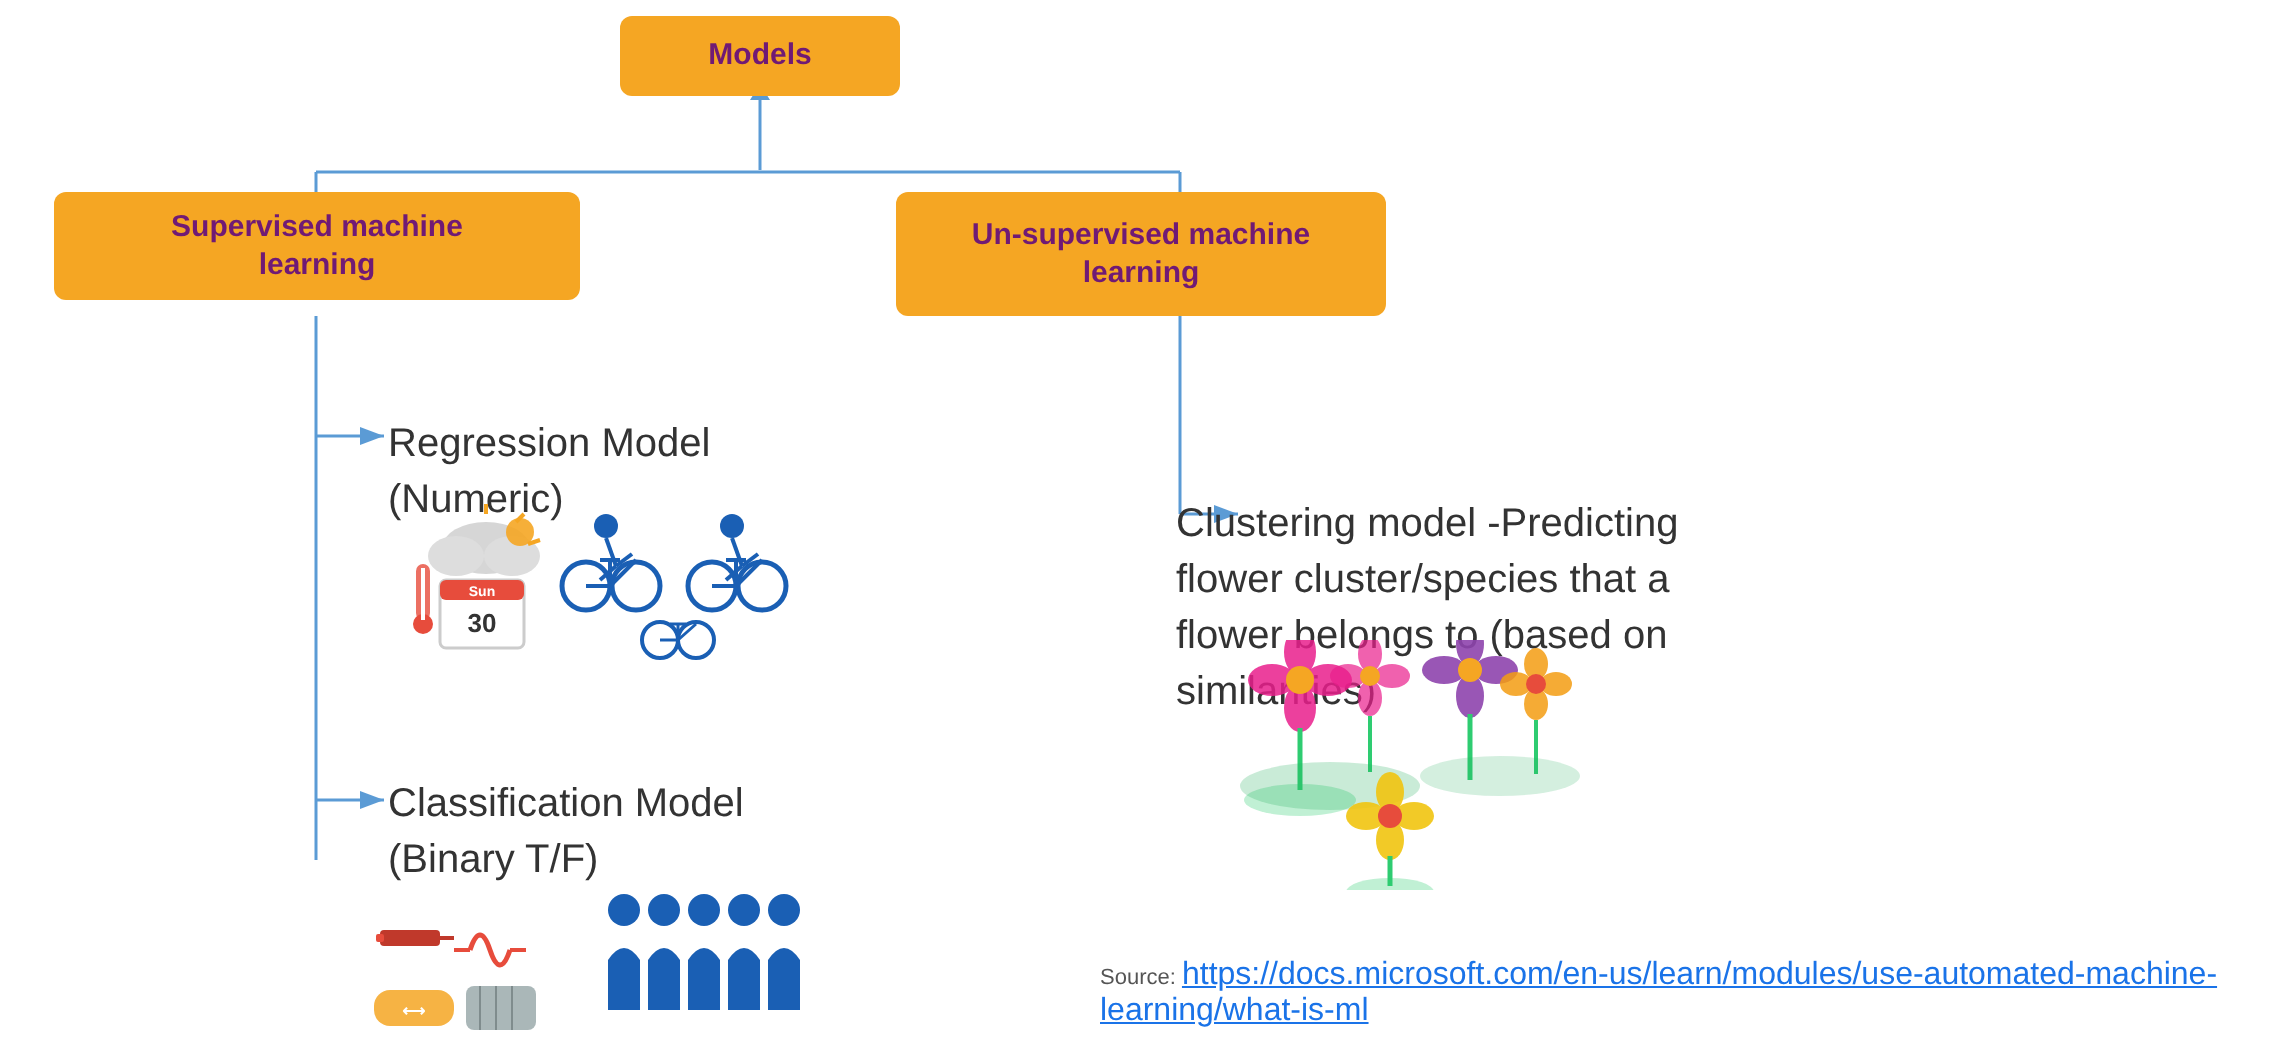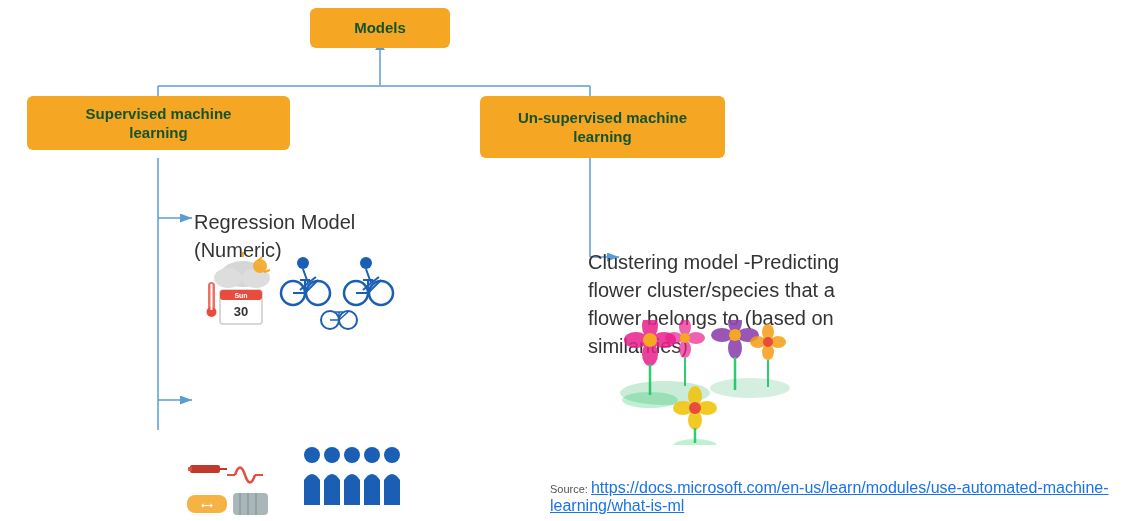--- a/index.html
+++ b/index.html
@@ -20,21 +20,21 @@
 
     
     .box {
       position: absolute;
       background: #F5A623;
       border-radius: 6px;
       display: flex;
       align-items: center;
       justify-content: center;
       text-align: center;
-      color: #14532d;
+      color: #701a75;
       font-weight: 600;
       font-size: 15px;
       padding: 8px 14px;
       line-height: 1.3;
     }
 
     .box-models {
       left: 310px;
       top: 8px;
       width: 140px;
@@ -42,21 +42,21 @@
     }
 
     .box-supervised {
       left: 27px;
       top: 96px;
       width: 263px;
       height: 54px;
     }
 
     .box-unsupervised {
-      left: 480px;
+      left: 448px;
       top: 96px;
       width: 245px;
       height: 62px;
     }
 
     
     .lines-svg {
       position: absolute;
       top: 0;
       left: 0;
@@ -192,20 +192,23 @@
   </div>
 
   <div class="box box-unsupervised">
     <span>Un-supervised machine<br>learning</span>
   </div>
 
   <div class="label label-regression">
     <span>Regression Model<br>(Numeric)</span>
   </div>
 
+  <div class="label label-classification">
+    <span>Classification Model<br>(Binary T/F)</span>
+  </div>
 
   <div class="label label-clustering">
     <span>Clustering model -Predicting flower cluster/species that a flower belongs to (based on similarities)</span>
   </div>
 
   <div class="icon-area weather-icon">
     <svg width="90" height="75" viewBox="0 0 90 75" xmlns="http://www.w3.org/2000/svg">
 
       <ellipse cx="45" cy="22" rx="22" ry="13" fill="#ccc" opacity="0.8"></ellipse>
       <ellipse cx="30" cy="26" rx="14" ry="10" fill="#ddd"></ellipse>

